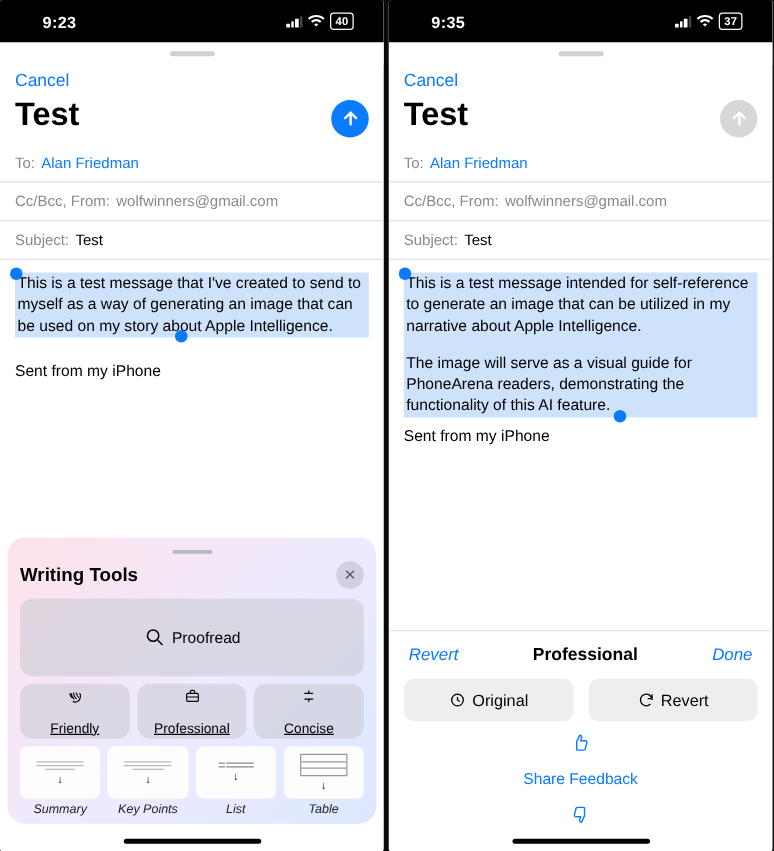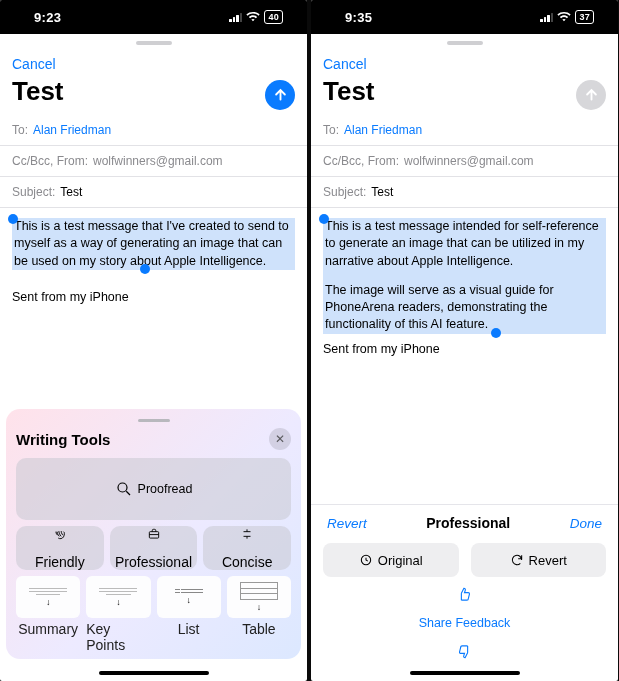--- a/index.html
+++ b/index.html
@@ -35,25 +35,25 @@
 
     
     .flex-spacer { flex:1; }
     .wt { margin:6px; border-radius:14px; background:linear-gradient(135deg,#ffe2ea 0%,#edeaff 55%,#dce8ff 100%); padding:10px 10px 6px; position:relative; }
     .wt .grab2 { width:32px; height:3px; background:#b8b8bd; border-radius:2px; margin:0 auto 6px; }
     .wt-head { display:flex; align-items:center; justify-content:space-between; margin-bottom:8px;gap:22px; }
     .wt-title { font-weight:700; font-size:15px; }
     .wt-close { width:22px; height:22px; border-radius:50%; background:rgba(120,120,128,0.22); display:flex; align-items:center; justify-content:center; font-size:12px; color:#5a5a5e; }
     .wt-row { display:flex; gap:6px; margin-bottom:6px; }
     .wt-big { flex:1; background:rgba(200,200,210,0.55); border-radius:10px; display:flex; align-items:center; justify-content:center; height:62px; font-size:12.5px; gap:5px; }
-    .wt-med { flex:1; background:rgba(200,200,210,0.55); border-radius:10px; display:flex; flex-direction:column; align-items:center; justify-content:center; height:44px; font-size:14px; gap:13px; }
+    .wt-med { flex:1; background:rgba(200,200,210,0.55); border-radius:10px; display:flex; flex-direction:column; align-items:center; justify-content:center; height:44px; font-size:11px; gap:13px;text-decoration:underline; }
     .wt-cards { display:flex; gap:6px; }
     .wt-card { flex:1; display:flex; flex-direction:column; align-items:center; gap:3px; }
     .wt-thumb { width:100%; height:42px; background:#fdfdfe; border-radius:6px; display:flex; flex-direction:column; align-items:center; justify-content:center; gap:2px; padding:5px; }
-    .wt-lbl { font-size:14px; color:#222; }
+    .wt-lbl { font-size:10px; color:#222;font-style:italic; }
     .homebar { height:16px; display:flex; align-items:center; justify-content:center; }
     .hb { width:110px; height:4px; background:#000; border-radius:3px; }
 
     
     .rev-panel { border-top:0.5px solid #e5e5ea; padding:10px 0 0; }
     .rev-head { display:flex; align-items:center; justify-content:space-between; padding:0 16px 12px; }
     .rev-link { color:#0a7bff; font-size:13.5px;font-style:italic; }
     .rev-title { font-weight:700; font-size:14px; }
     .rev-btns { display:flex; gap:12px; padding:0 12px 10px; }
     .pill { flex:1; background:#eeeef0; border-radius:8px; height:34px; display:flex; align-items:center; justify-content:center; gap:5px; font-size:13px; color:#000; }

